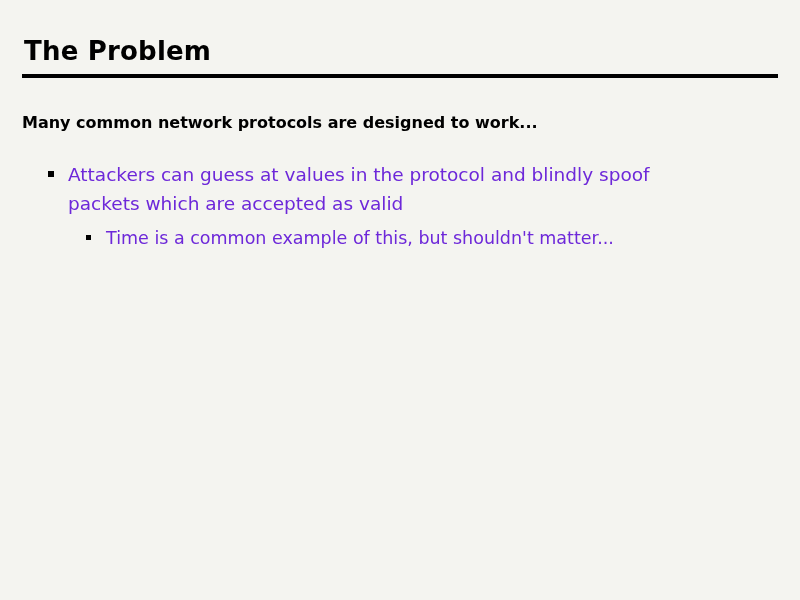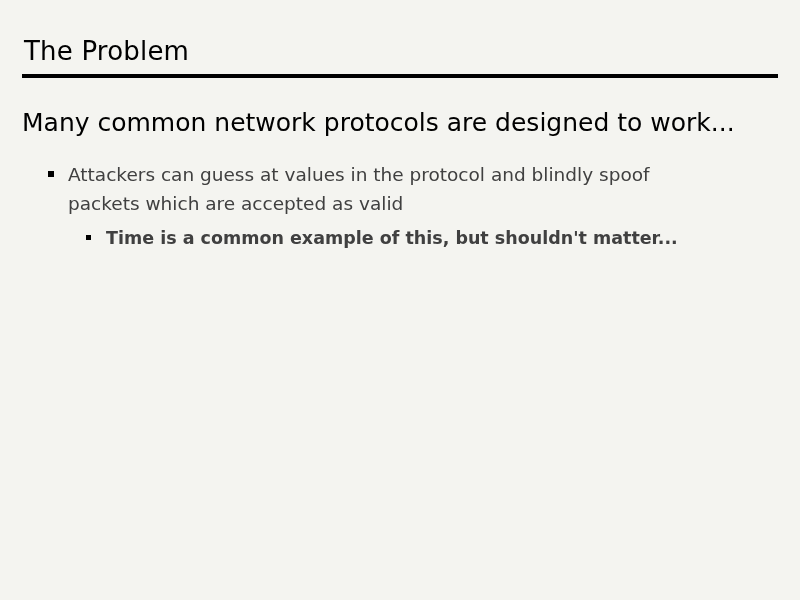--- a/index.html
+++ b/index.html
@@ -19,66 +19,66 @@
     width: 800px;
     height: 600px;
     box-sizing: border-box;
     background: #f4f4f0;
   }
   .slide-title {
     position: absolute;
     left: 24px;
     top: 36px;
     font-size: 26px;
-    font-weight: normal;
+    font-weight: bold;
     letter-spacing: 0.2px;
     color: #000000;
     white-space: nowrap;
   }
   .title-rule {
     position: absolute;
     left: 22px;
     top: 74px;
     width: 756px;
     height: 4px;
     background: #000000;
   }
   .body-block {
     position: absolute;
     left: 22px;
     top: 108px;
     width: 756px;
   }
   .lead-line {
-    font-size: 25px;
+    font-size: 16px;
     line-height: 30px;
     color: #000000;
     white-space: nowrap;
+    font-weight: bold;
   }
   .bullet-list {
     margin: 22px 0 0 0;
     padding: 0;
     list-style: none;
   }
   .bullet {
     position: relative;
     padding-left: 22px;
     font-size: 18.5px;
     line-height: 29px;
     margin-bottom: 6px;
-    color: #404040;
+    color: #6d28d9;
   }
   .bullet.level-1 {
     margin-left: 24px;
     width: 640px;
   }
   .bullet.level-2 {
     margin-left: 62px;
     font-size: 17.5px;
-    font-weight: bold;
   }
   .bullet .marker {
     position: absolute;
     left: 2px;
     top: 11px;
     width: 6px;
     height: 6px;
     background: #000000;
   }
   .bullet.level-2 .marker {

